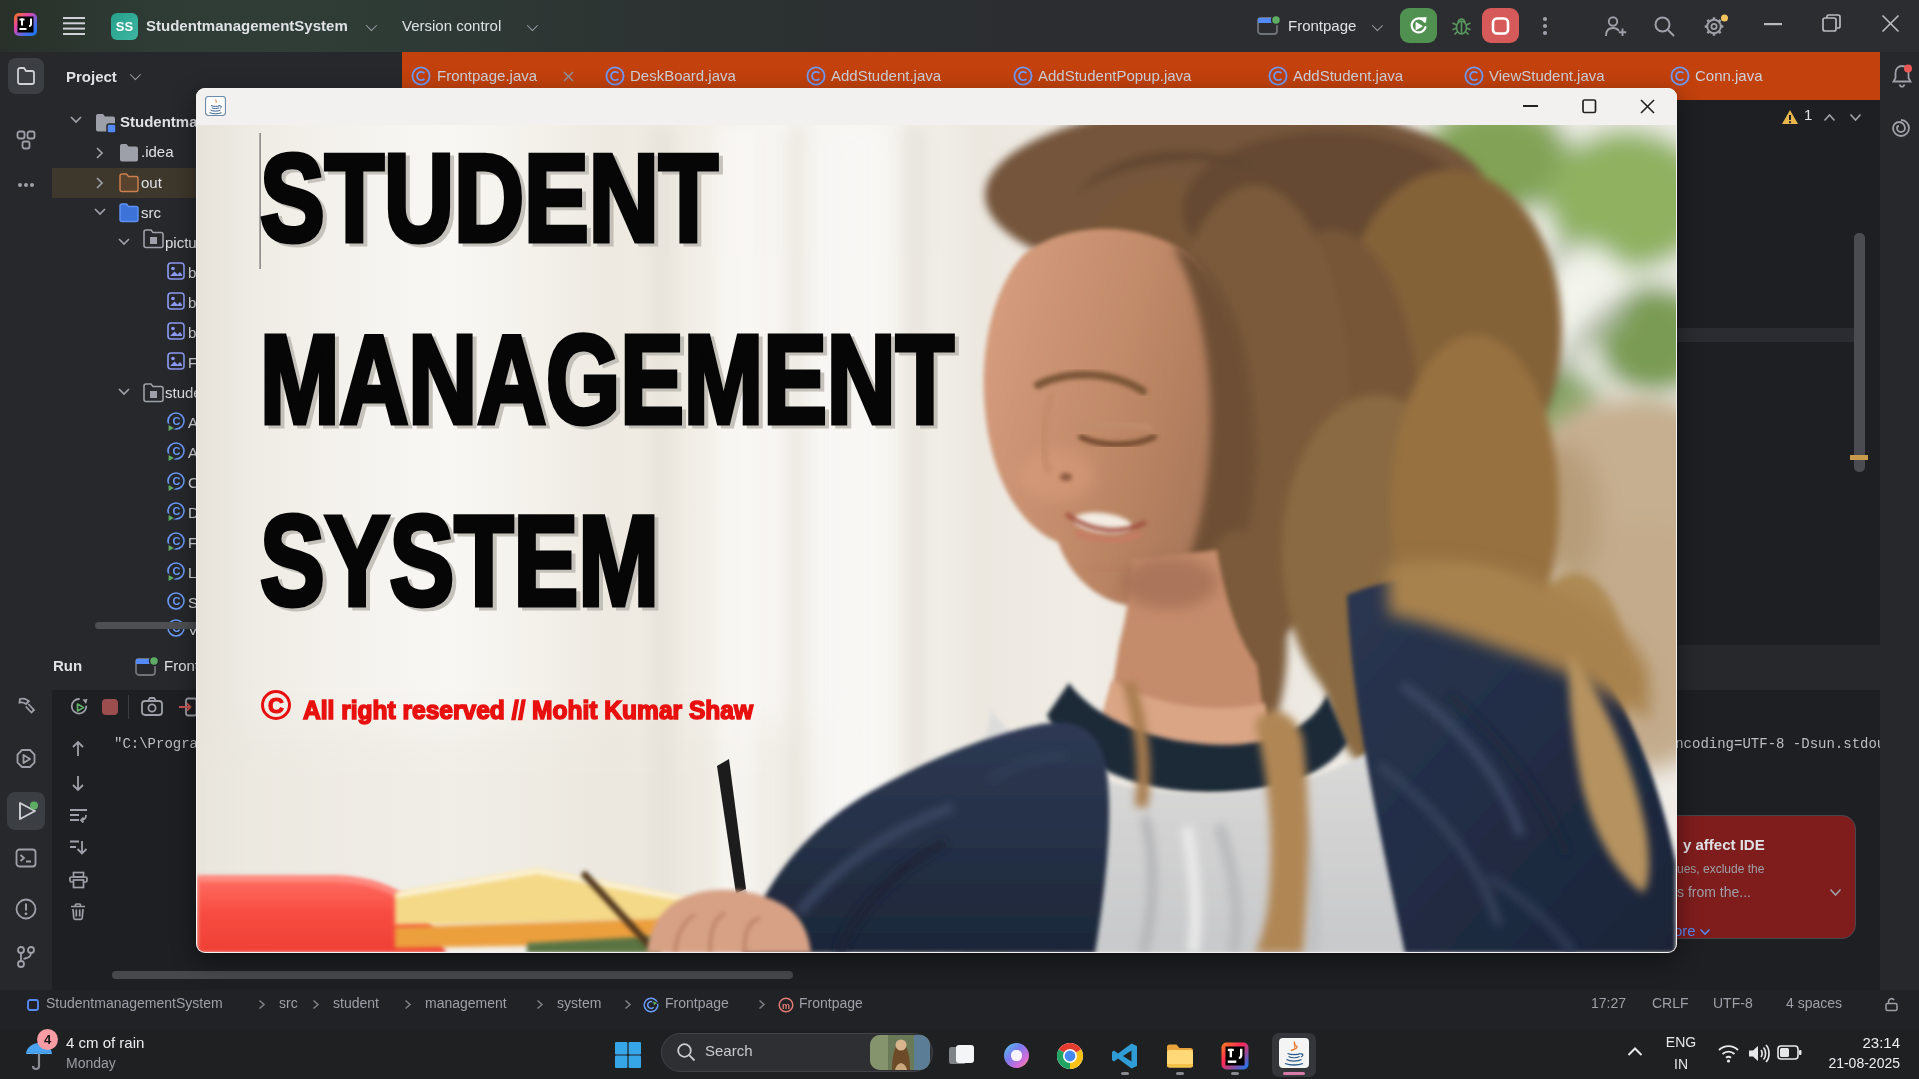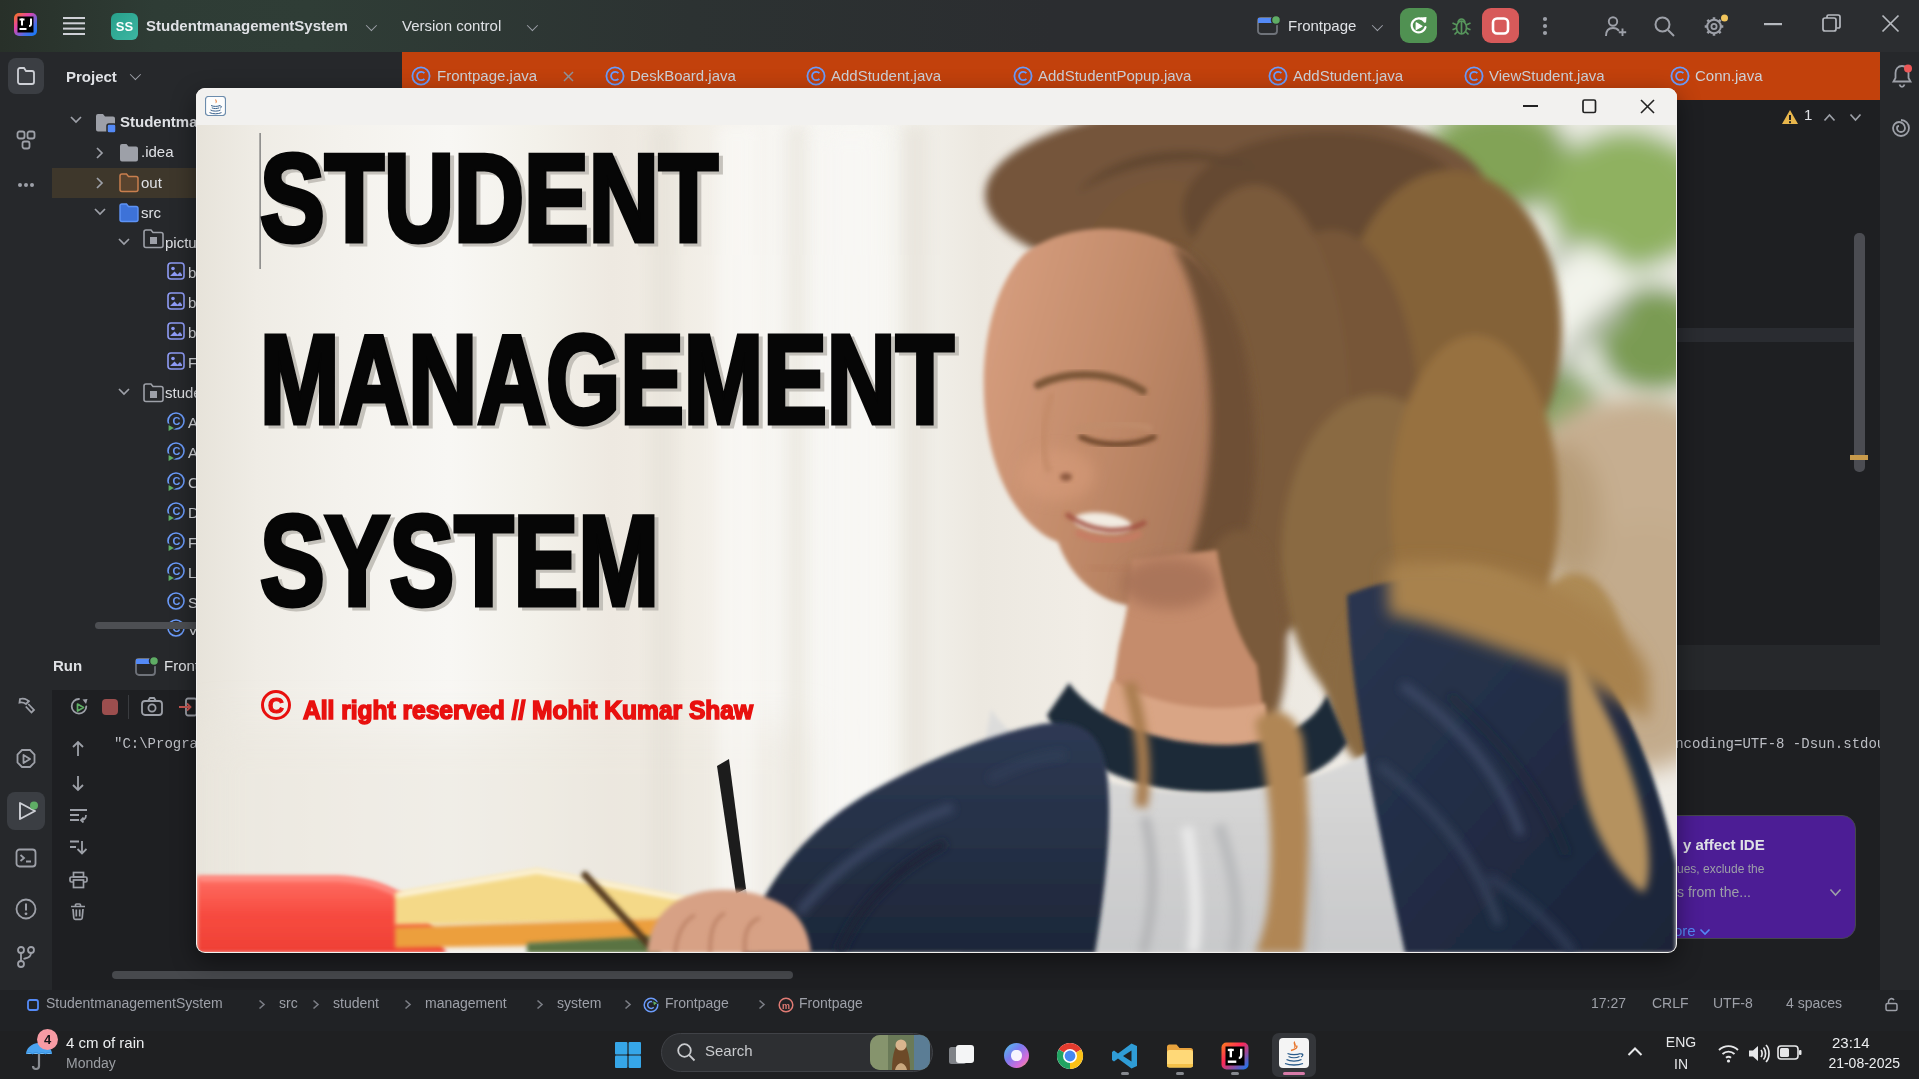--- a/index.html
+++ b/index.html
@@ -428,21 +428,21 @@
       <g fill="none" stroke="#9da0a8" stroke-width="1.7">
         <path d="M1 3.5 H15 M5.5 3.5 V2 A1 1 0 0 1 6.5 1 H9.5 A1 1 0 0 1 10.5 2 V3.5 M3 6 L3.8 15 A1.5 1.5 0 0 0 5.3 16.3 H10.7 A1.5 1.5 0 0 0 12.2 15 L13 6"></path>
         <path d="M6.3 6.5 V13.5 M9.7 6.5 V13.5"></path>
       </g>
     </svg>
 
   <div class="abs" style="left:62px;top:91px;color:#bcbec4;font-size:14px;font-family:'Liberation Mono',monospace">"C:\Program Files\Java\jdk-17\bin\java.exe"</div>
   <div class="abs" style="left:1556px;top:91px;color:#bcbec4;font-size:14px;font-family:'Liberation Mono',monospace;white-space:nowrap">-Dfile.encoding=UTF-8 -Dsun.stdout.encoding=UTF-8</div>
   <div class="abs" style="left:60px;top:326px;width:681px;height:8px;border-radius:4px;background:#47494d"></div>
 </div>
-<div class="abs" style="left:1640px;top:815px;width:216px;height:124px;background:#4c1d95;border:1px solid #45474c;border-radius:14px;overflow:hidden">
+<div class="abs" style="left:1640px;top:815px;width:216px;height:124px;background:#7f1d1d;border:1px solid #45474c;border-radius:14px;overflow:hidden">
   <div class="abs" style="left:42px;top:20px;color:#dfe1e5;font-size:15px;font-weight:bold;white-space:nowrap">y affect IDE</div>
   <div class="abs" style="left:36px;top:46px;color:#9da0a8;font-size:12px;white-space:nowrap">ues, exclude the</div>
   <div class="abs" style="left:36px;top:68px;color:#9da0a8;font-size:14px;white-space:nowrap">s from the...</div>
   <svg class="abs" style="left:188px;top:72px" width="13" height="9">
       <path d="M1.5 1.5 L6.5 7 L11.5 1.5" fill="none" stroke="#9da0a8" stroke-width="1.6"></path>
     </svg>
   <div class="abs" style="left:33px;top:106px;color:#548af7;font-size:15px">ore</div>
   <svg class="abs" style="left:58px;top:112px" width="12" height="8">
       <path d="M1.5 1.5 L6 6 L10.5 1.5" fill="none" stroke="#548af7" stroke-width="1.6"></path>
     </svg>
@@ -638,21 +638,21 @@
         <path d="M14 7 C15.5 8.8 15.5 12.2 14 14"></path>
         <path d="M16.5 4.5 C19.3 7.5 19.3 13.5 16.5 16.5"></path>
         <path d="M19 2 C23 6 23 15 19 19"></path>
       </g>
     </svg>
   <svg class="abs" style="left:1777px;top:14px" width="25" height="15" viewBox="0 0 25 15">
       <rect x="1" y="1" width="20" height="13" rx="3" fill="none" stroke="#e6e7e9" stroke-width="1.6"></rect>
       <rect x="3" y="3" width="9" height="9" rx="1.5" fill="#e6e7e9"></rect>
       <rect x="22" y="5" width="2.5" height="5" rx="1" fill="#e6e7e9"></rect>
     </svg>
-  <div class="abs" style="left:1832px;top:3px;width:68px;color:#eceef0;font-size:15px">23:14</div>
+  <div class="abs" style="left:1832px;top:3px;width:68px;text-align:right;color:#eceef0;font-size:15px">23:14</div>
   <div class="abs" style="left:1810px;top:24px;width:90px;text-align:right;color:#eceef0;font-size:14px">21-08-2025</div>
 </div>
 <div class="abs" id="swin">
   <div class="abs" id="swtitle">
     <svg class="abs" style="left:9px;top:8px" width="21" height="20" viewBox="0 0 21 20">
       <rect x="0.5" y="0.5" width="20" height="19" rx="3" fill="#fdfdfd" stroke="#6c8cac" stroke-width="1.2"></rect>
       <path d="M10.8 3 C9.5 4.5 11.8 5.5 10.3 7.3 C12.8 6.3 11.5 4.6 10.8 3 Z" fill="#e8762d"></path>
       <g fill="none" stroke="#39618c" stroke-width="1">
         <path d="M6 9.5 C8.5 10.7 12.5 10.7 15 9.5"></path>
         <path d="M6.8 11.8 C8.8 12.8 12.2 12.8 14.2 11.8"></path>

